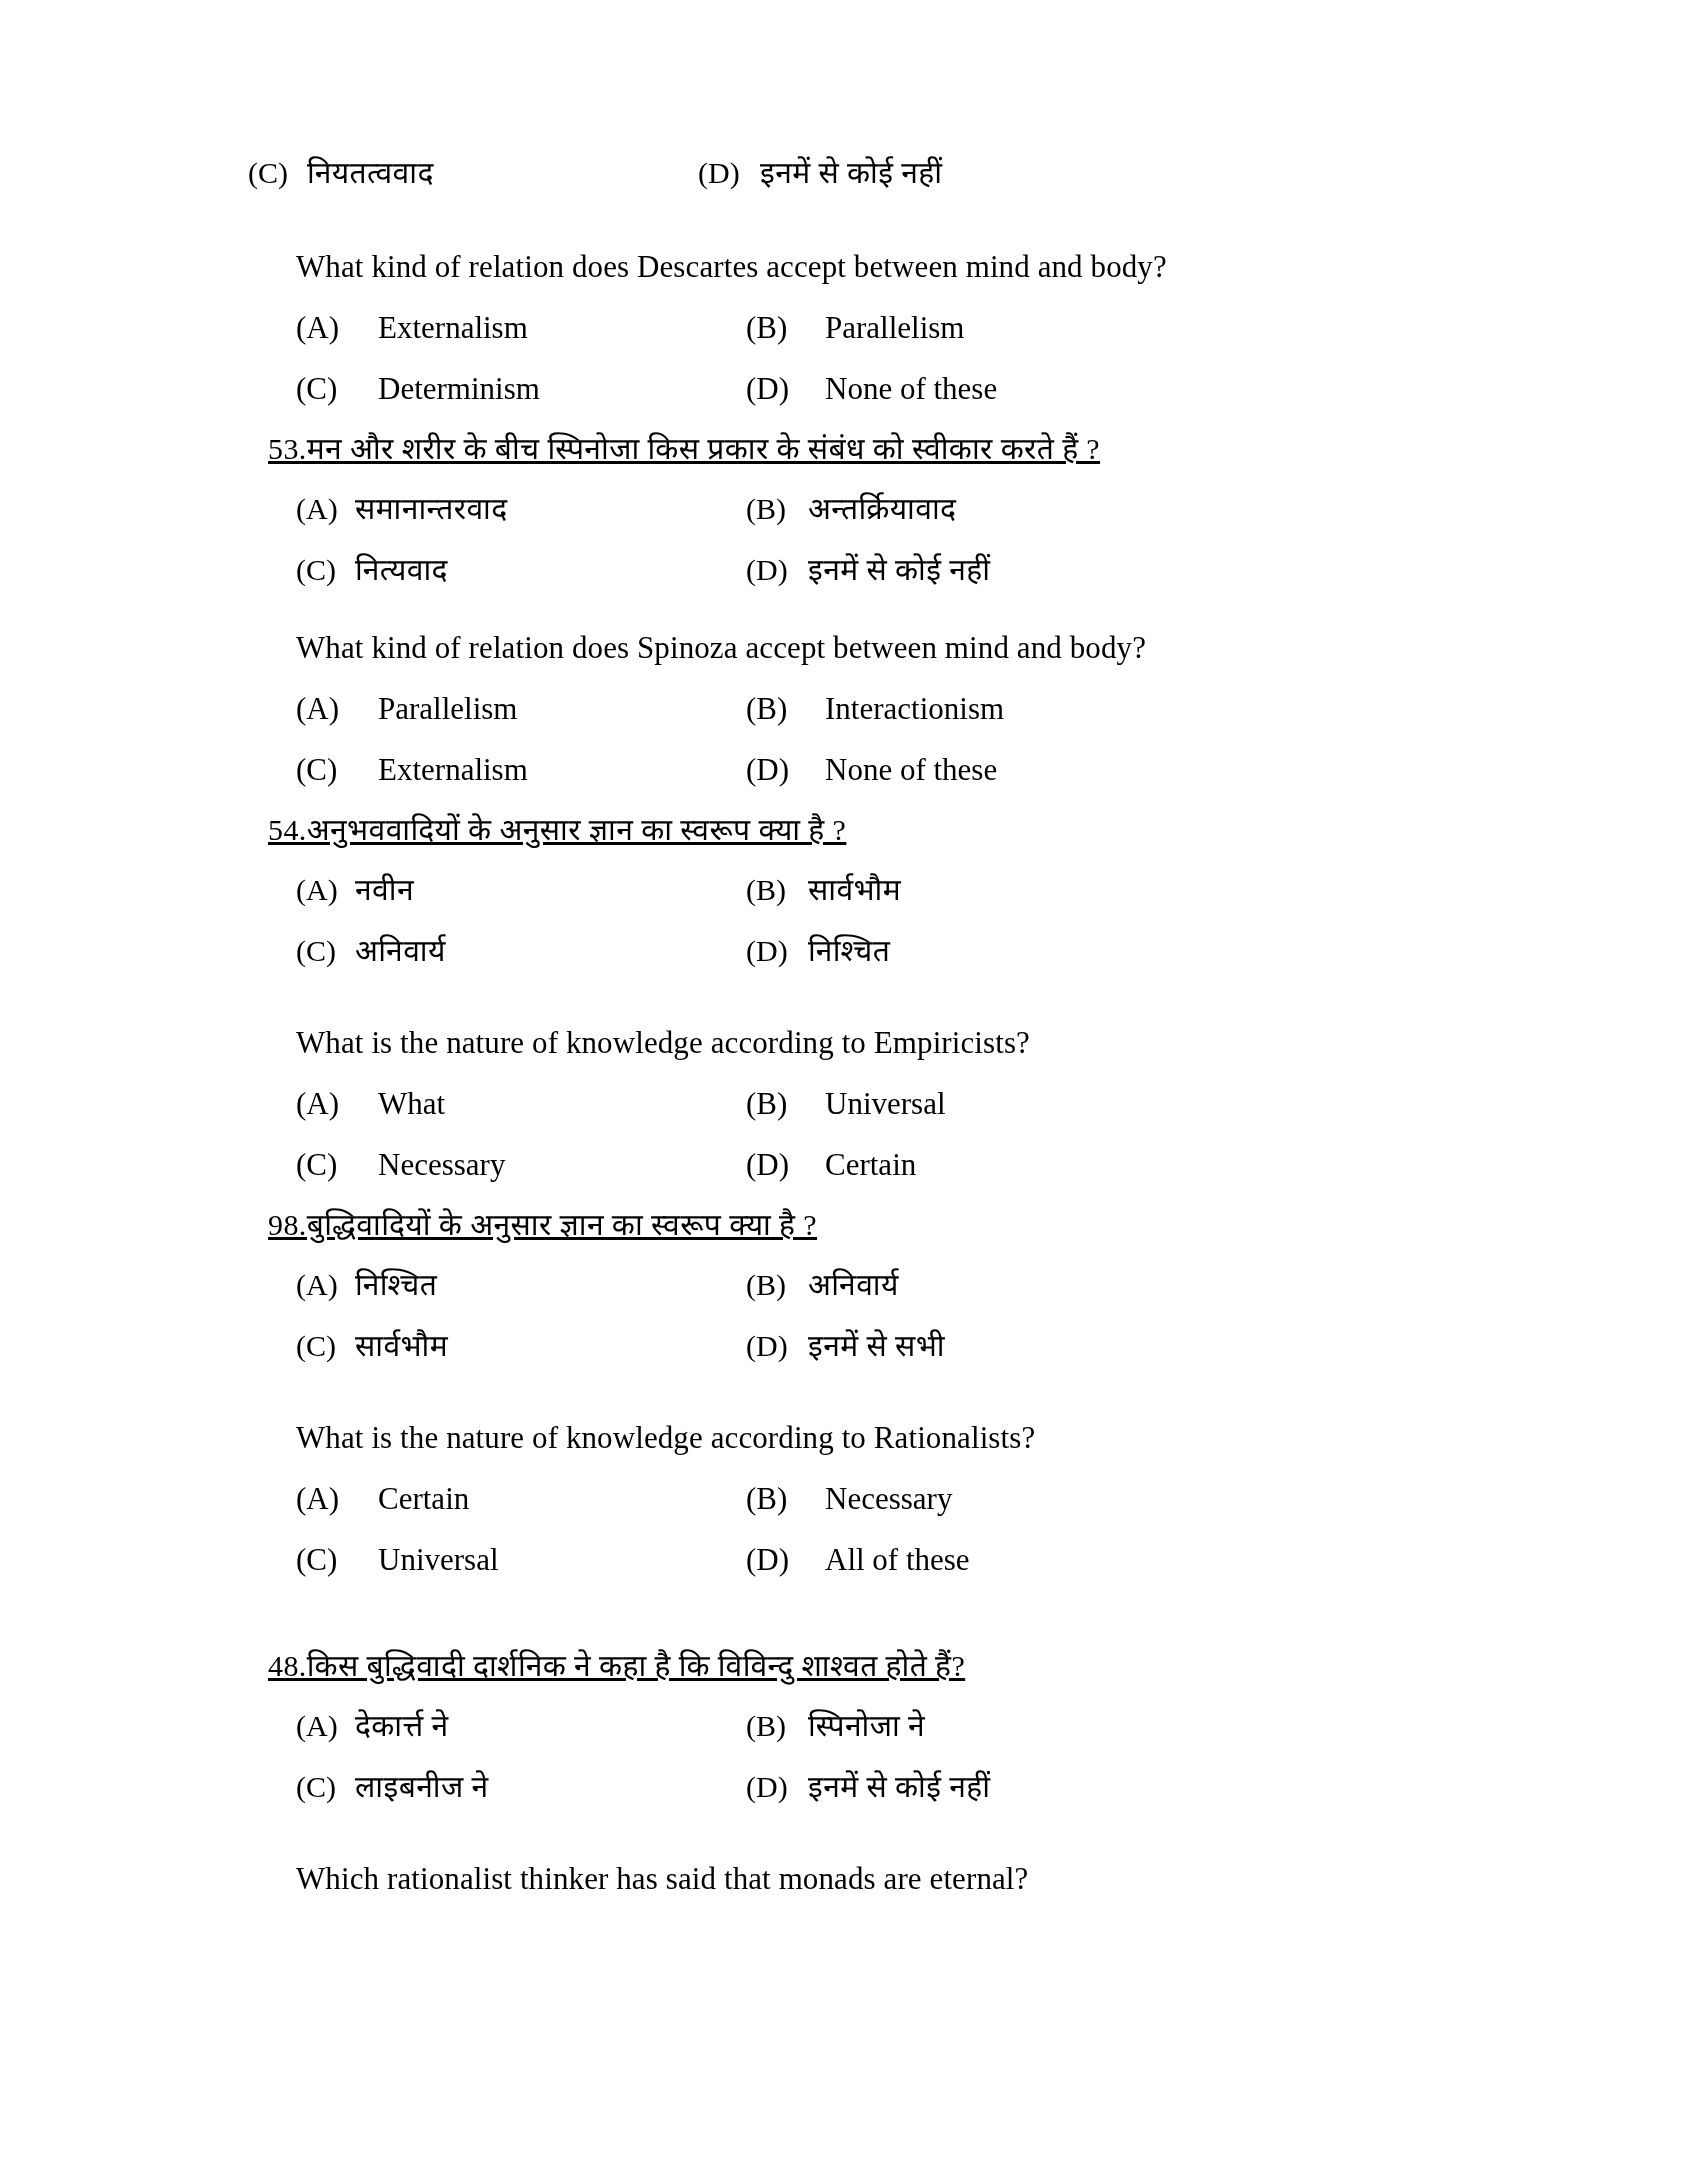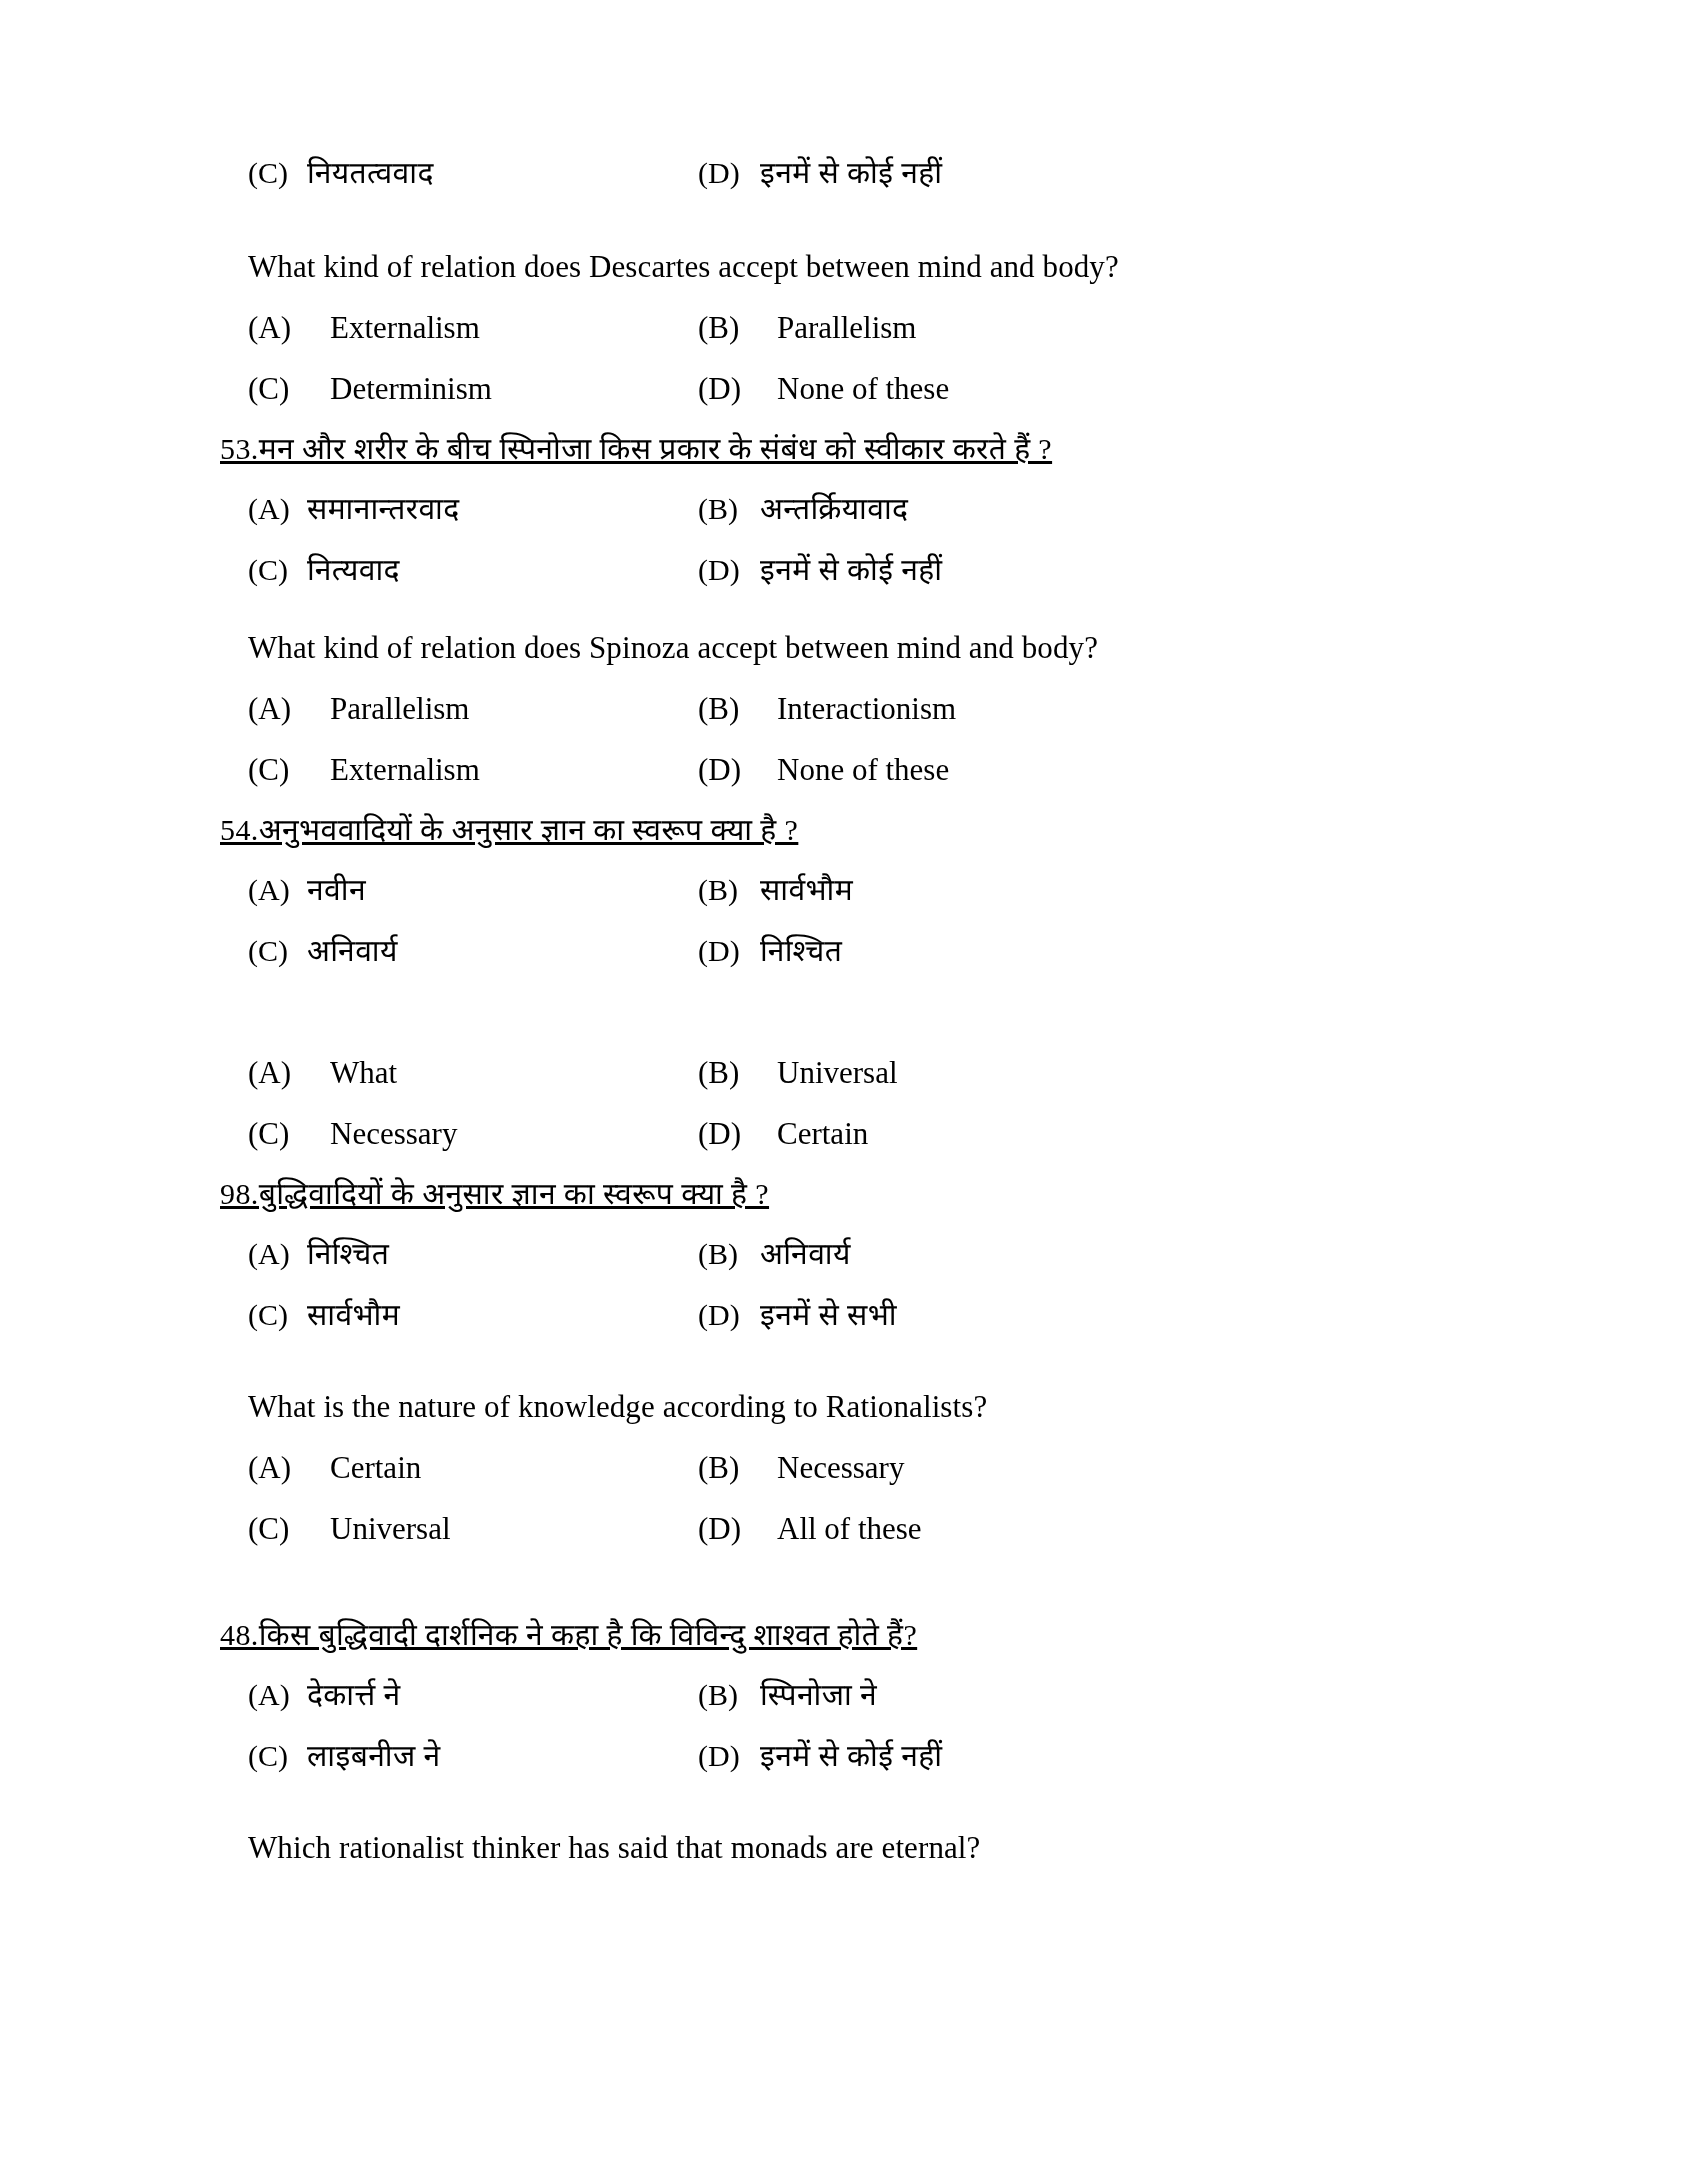--- a/index.html
+++ b/index.html
@@ -28,20 +28,21 @@
     position: absolute;
     left: 0;
     top: 0;
     width: 1683px;
   }
 
   
   .qblock {
     position: relative;
     width: 1472px;
+    margin-left: 48px;
   }
 
   
   .stem {
     position: relative;
     white-space: pre;
     line-height: 1.0;
   }
   .stem-hi {
     font-size: 30px;
@@ -207,20 +208,21 @@
         <div class="opt right">
           <span class="letter">(D)</span>
           <span class="val">निश्चित</span>
         </div>
       </div>
     </div>
 
     <div class="spacer-md"></div>
 
     <div class="qblock">
+      <div class="stem stem-en">What is the nature of knowledge according to Empiricists?</div>
       <div class="spacer-md"></div>
       <div class="optrow en">
         <div class="opt left">
           <span class="letter">(A)</span>
           <span class="val">What</span>
         </div>
         <div class="opt right">
           <span class="letter">(B)</span>
           <span class="val">Universal</span>
         </div>

